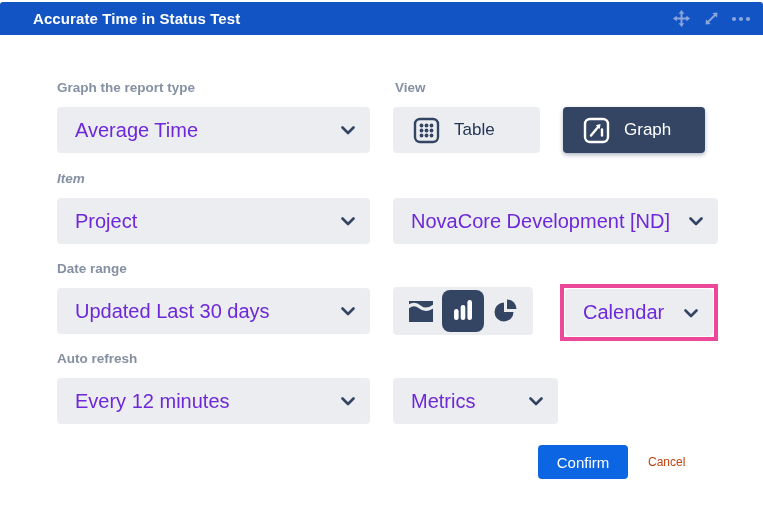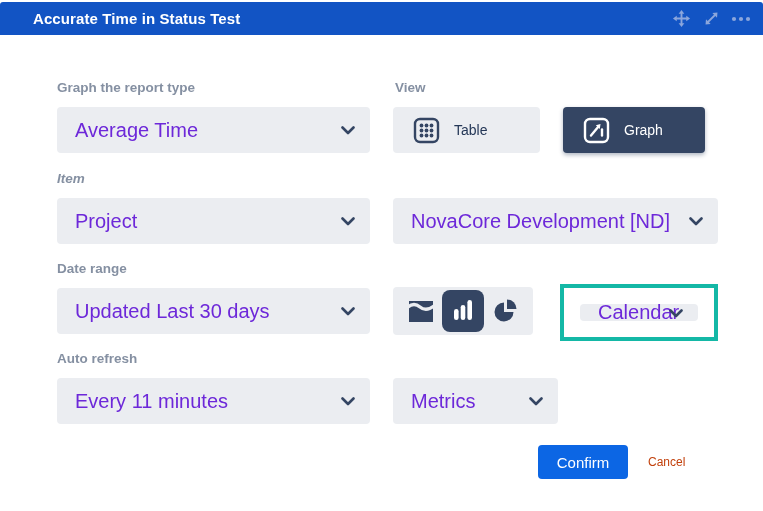--- a/index.html
+++ b/index.html
@@ -76,21 +76,21 @@
     position: absolute;
     height: 46px;
     border-radius: 4px;
     display: flex;
     align-items: center;
     gap: 14px;
     padding-left: 20px;
     cursor: pointer;
     border: none;
   }
-  .view-btn .view-btn-label { font-size: 14px; }
+  .view-btn .view-btn-label { font-size: 17px; }
   .view-btn.unselected { background: #ebedf1; color: #344563; }
   .view-btn.unselected .view-btn-label { color: #243757; }
   .view-btn.selected {
     background: #344563;
     color: #ffffff;
     box-shadow: 0 2px 4px rgba(23,43,77,.35);
   }
   .view-btn.selected .view-btn-label { color: #ffffff; }
 
   
@@ -111,23 +111,23 @@
     border-radius: 8px;
     cursor: pointer;
   }
   .chart-opt.selected { background: #344563; }
 
   
   .calendar-highlight {
     position: absolute;
     left: 560px; top: 284px;
     width: 158px; height: 57px;
-    border: 4px solid #14b8a6;
+    border: 4px solid #ec4899;
     background: #ffffff;
-    padding: 16px;
+    padding: 1px;
   }
   .calendar-highlight .select {
     position: relative;
     width: 100%; height: 100%;
     left: 0; top: 0;
   }
 
   
   .confirm-btn {
     position: absolute;
@@ -297,21 +297,21 @@
       <span class="select-value">Calendar</span>
       <svg class="chevron" viewBox="0 0 14 9">
         <path d="M1.5 1.5 L7 7 L12.5 1.5" fill="none" stroke="#344563" stroke-width="2.6" stroke-linecap="round" stroke-linejoin="round"></path>
       </svg>
     </div>
   </div>
 
   <div class="field-label" style="left:57px; top:351px;">Auto refresh</div>
 
   <div class="select" style="left:57px; top:378px; width:313px;">
-    <span class="select-value">Every 11 minutes</span>
+    <span class="select-value">Every 12 minutes</span>
     <svg class="chevron" viewBox="0 0 14 9">
       <path d="M1.5 1.5 L7 7 L12.5 1.5" fill="none" stroke="#344563" stroke-width="2.6" stroke-linecap="round" stroke-linejoin="round"></path>
     </svg>
   </div>
 
   <div class="select" style="left:393px; top:378px; width:165px;">
     <span class="select-value">Metrics</span>
     <svg class="chevron" viewBox="0 0 14 9">
       <path d="M1.5 1.5 L7 7 L12.5 1.5" fill="none" stroke="#344563" stroke-width="2.6" stroke-linecap="round" stroke-linejoin="round"></path>
     </svg>

